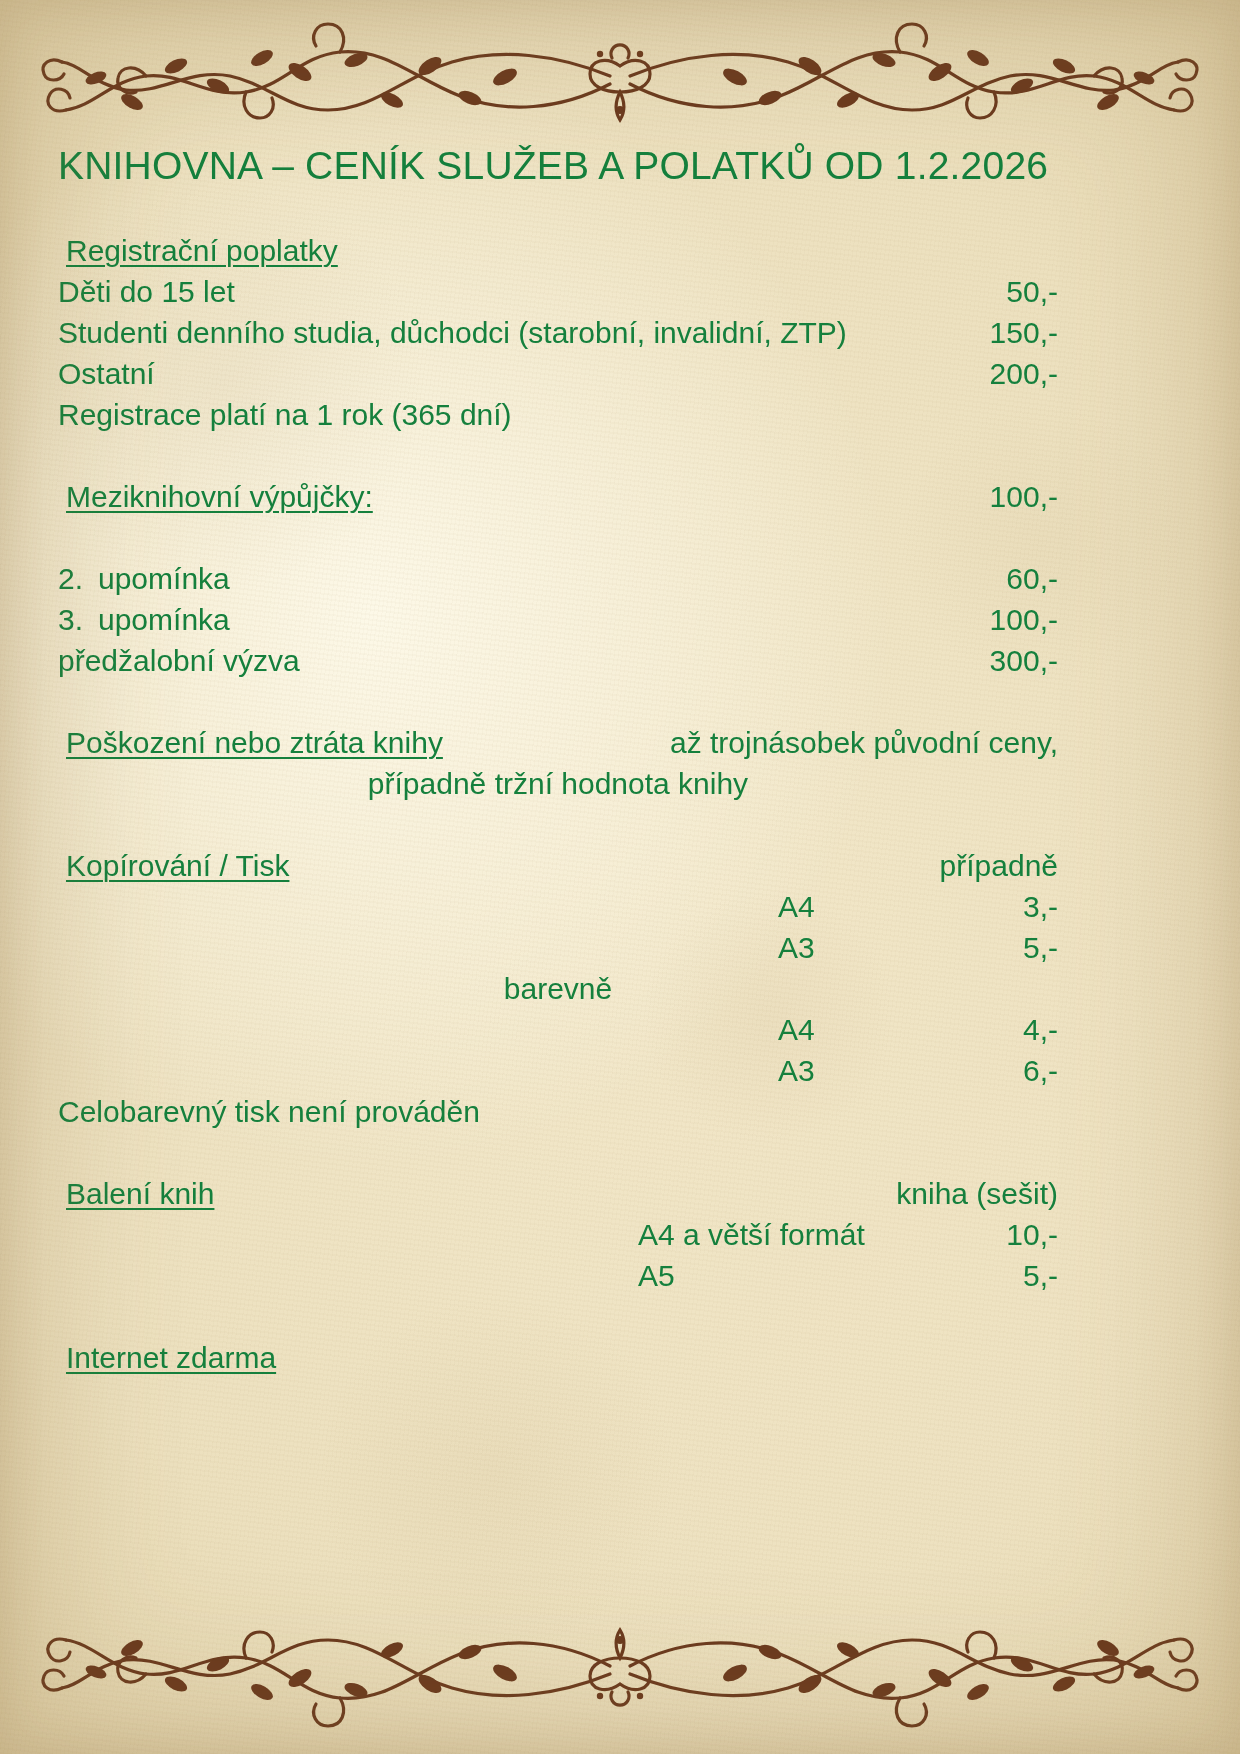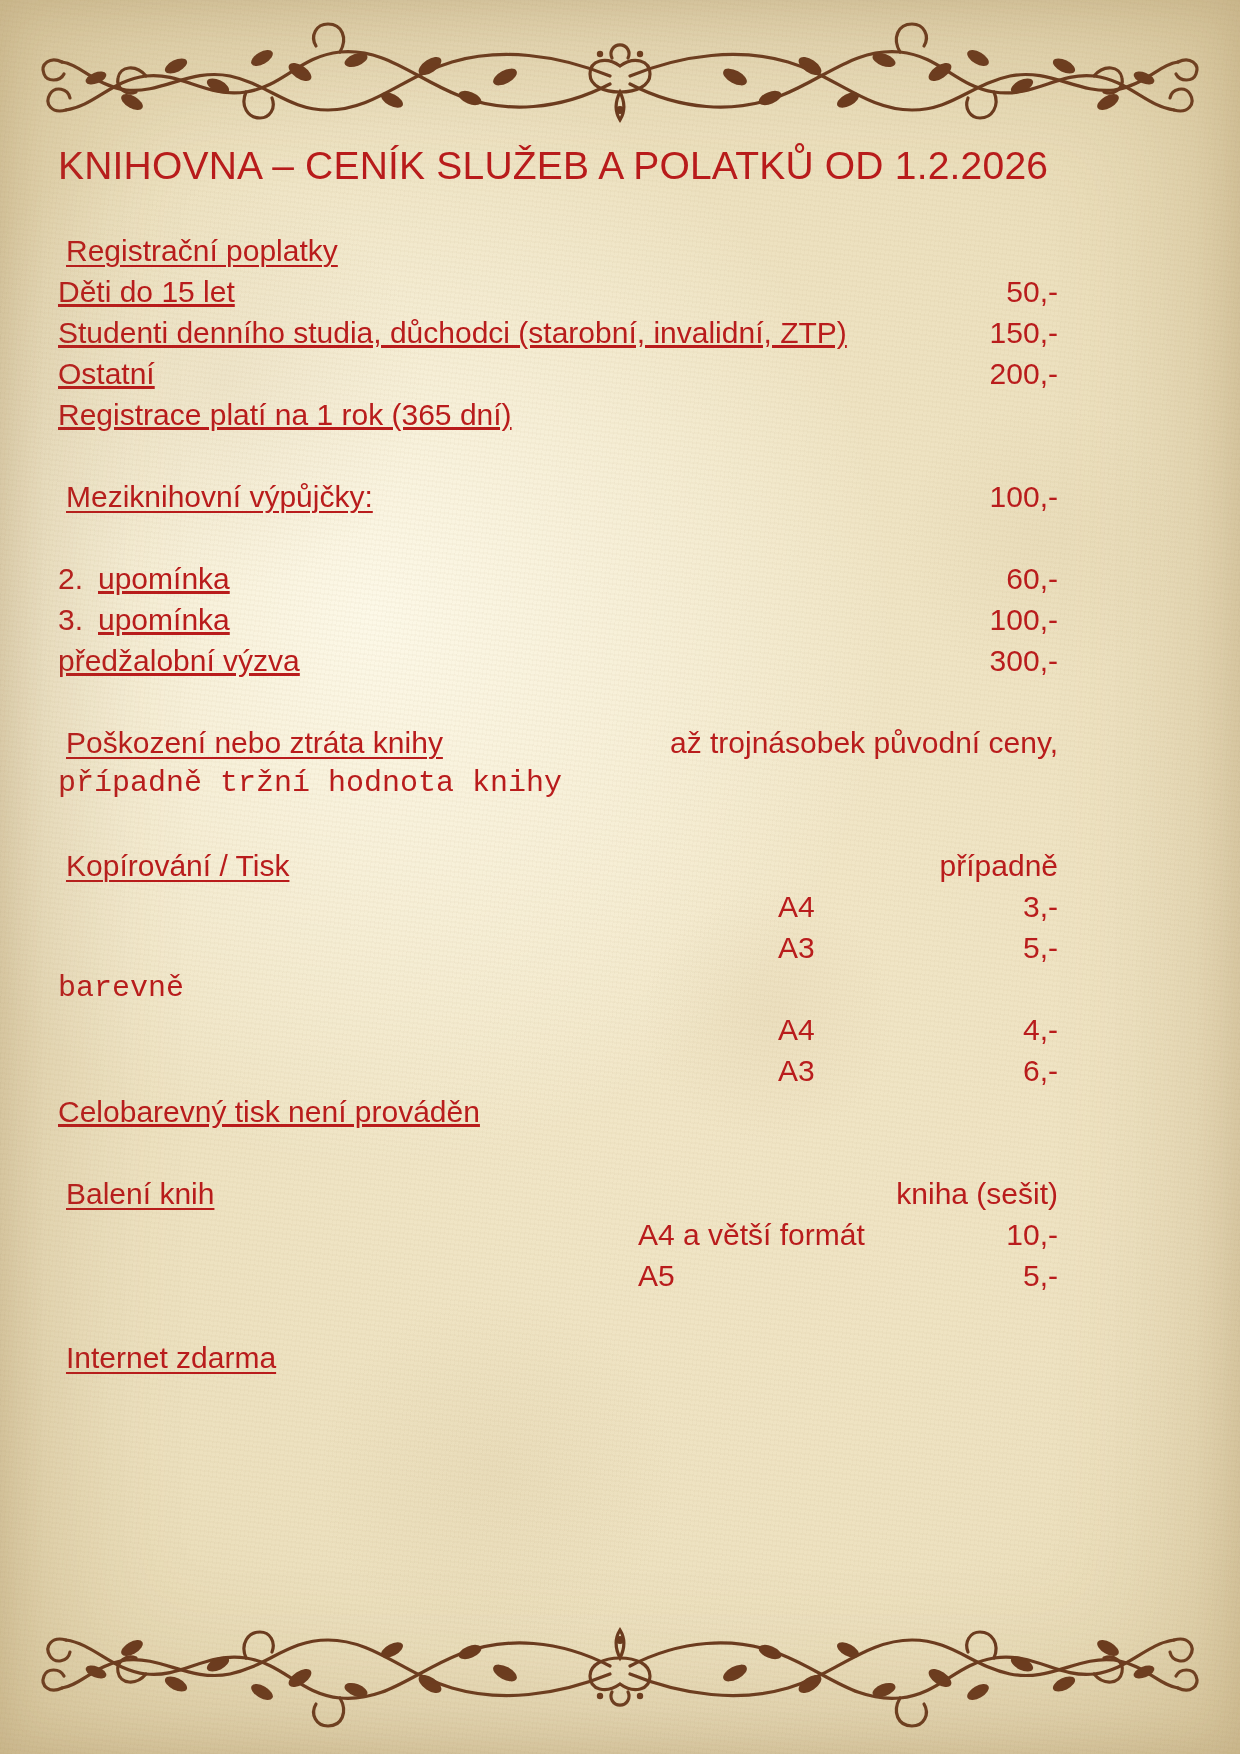--- a/index.html
+++ b/index.html
@@ -35,37 +35,37 @@
   }
 
   .orn{position:absolute;left:0;width:1240px;pointer-events:none;}
   .orn-top{top:14px;height:140px;}
   .orn-bot{bottom:18px;height:140px;}
 
   .content{
     position:absolute;
     left:58px; top:145px;
     width:1000px;
-    color:#b91c1c;
+    color:#15803d;
   }
   .title{
     font-size:39px;
     letter-spacing:0.2px;
     font-weight:400;
     white-space:nowrap;
     margin-bottom:42px;
     line-height:1.1;
   }
   .row{
     display:flex;
     align-items:baseline;
     line-height:41px;
     font-size:30px;
   }
-  .lbl{flex:0 0 auto;text-decoration:underline;}
+  .lbl{flex:0 0 auto;}
   .spacer{flex:1 1 auto;}
   .price{
     flex:0 0 auto;
     text-align:right;
     min-width:96px;
     white-space:nowrap;
   }
   .head{
     text-decoration:underline;
     text-underline-offset:4px;
@@ -74,21 +74,21 @@
   }
   .gap{height:41px;}
   .num{display:inline-block;width:40px;}
   .two-col{display:flex;line-height:41px;font-size:30px;}
   .two-col .left{flex:0 0 565px;}
   .two-col .right{flex:1 1 auto;text-align:right;}
   .fmt-row{display:flex;line-height:41px;font-size:30px;justify-content:flex-end;}
   .fmt-row .fmt{width:180px;text-align:left;padding-left:0;}
   .fmt-row .val{width:100px;text-align:right;}
   .fmt-row.wide .fmt{width:320px;}
-  .right-only{text-align:left;line-height:41px;font-size:30px;font-family:Liberation Mono, monospace;}
+  .right-only{text-align:center;line-height:41px;font-size:30px;}
 </style>
 </head>
 <body>
 
 <div class="page"></div>
 <div class="grain"></div>
 
 <div class="orn orn-top">
 <svg viewBox="0 0 1240 140" width="1240" height="140" xmlns="http://www.w3.org/2000/svg">
   <g fill="none" stroke="#6b3a1e" stroke-width="3.2" stroke-linecap="round">

